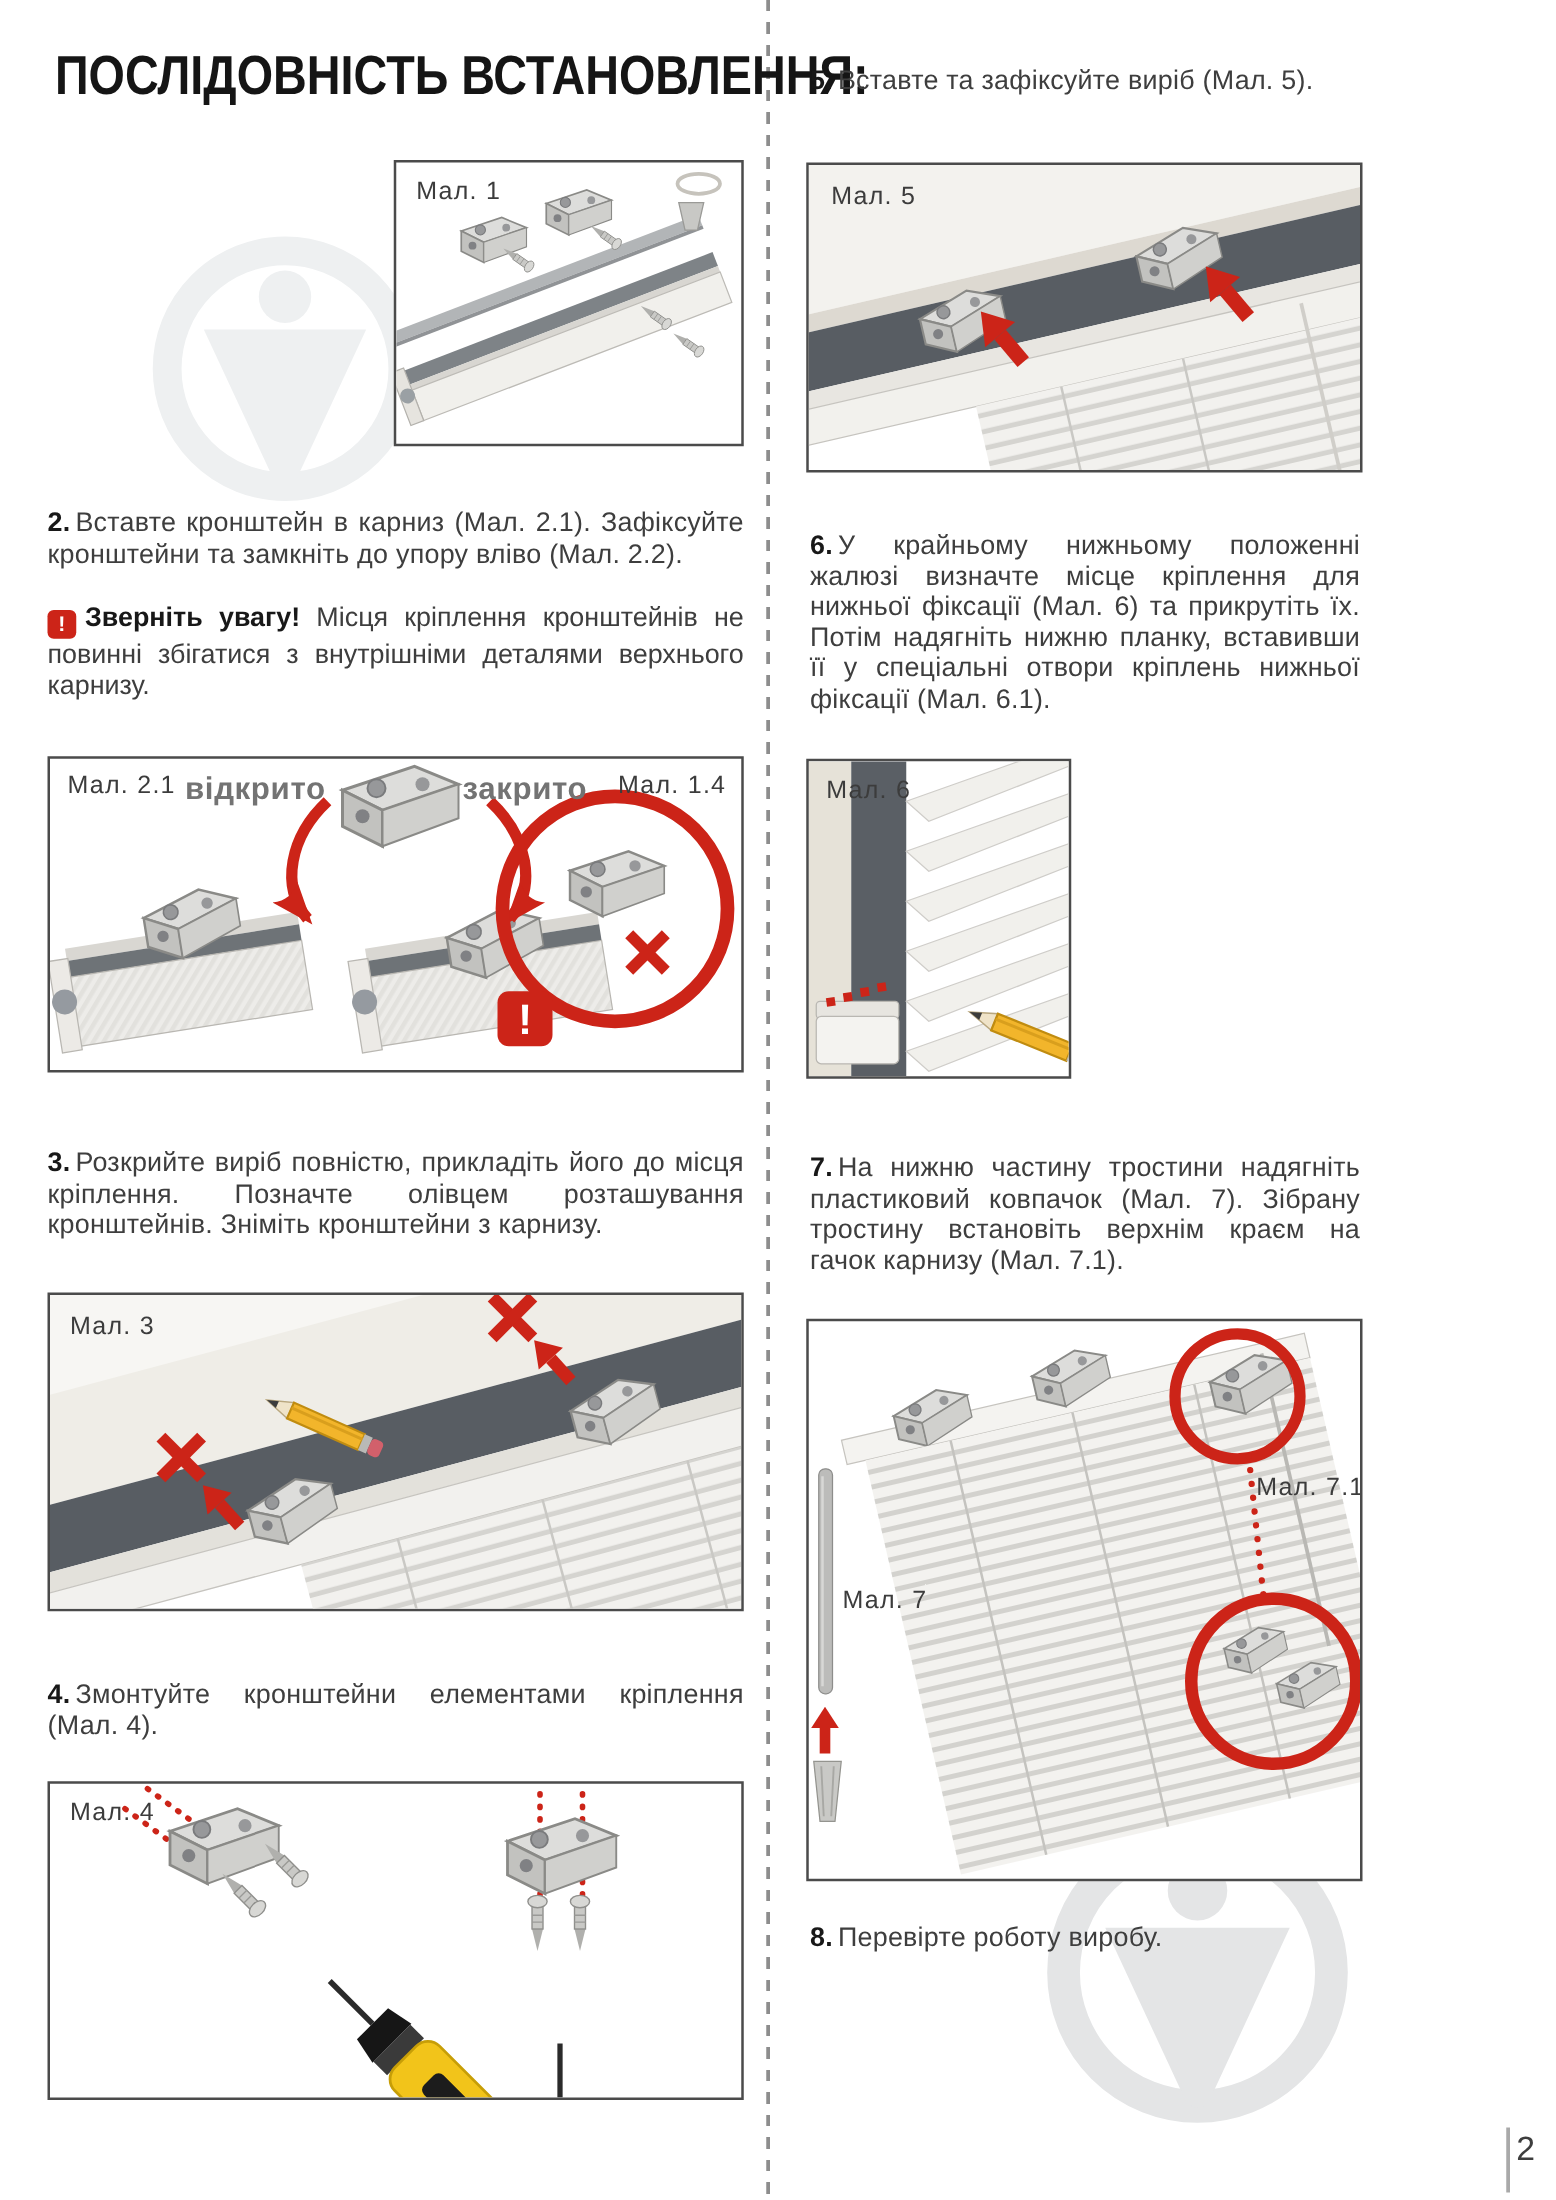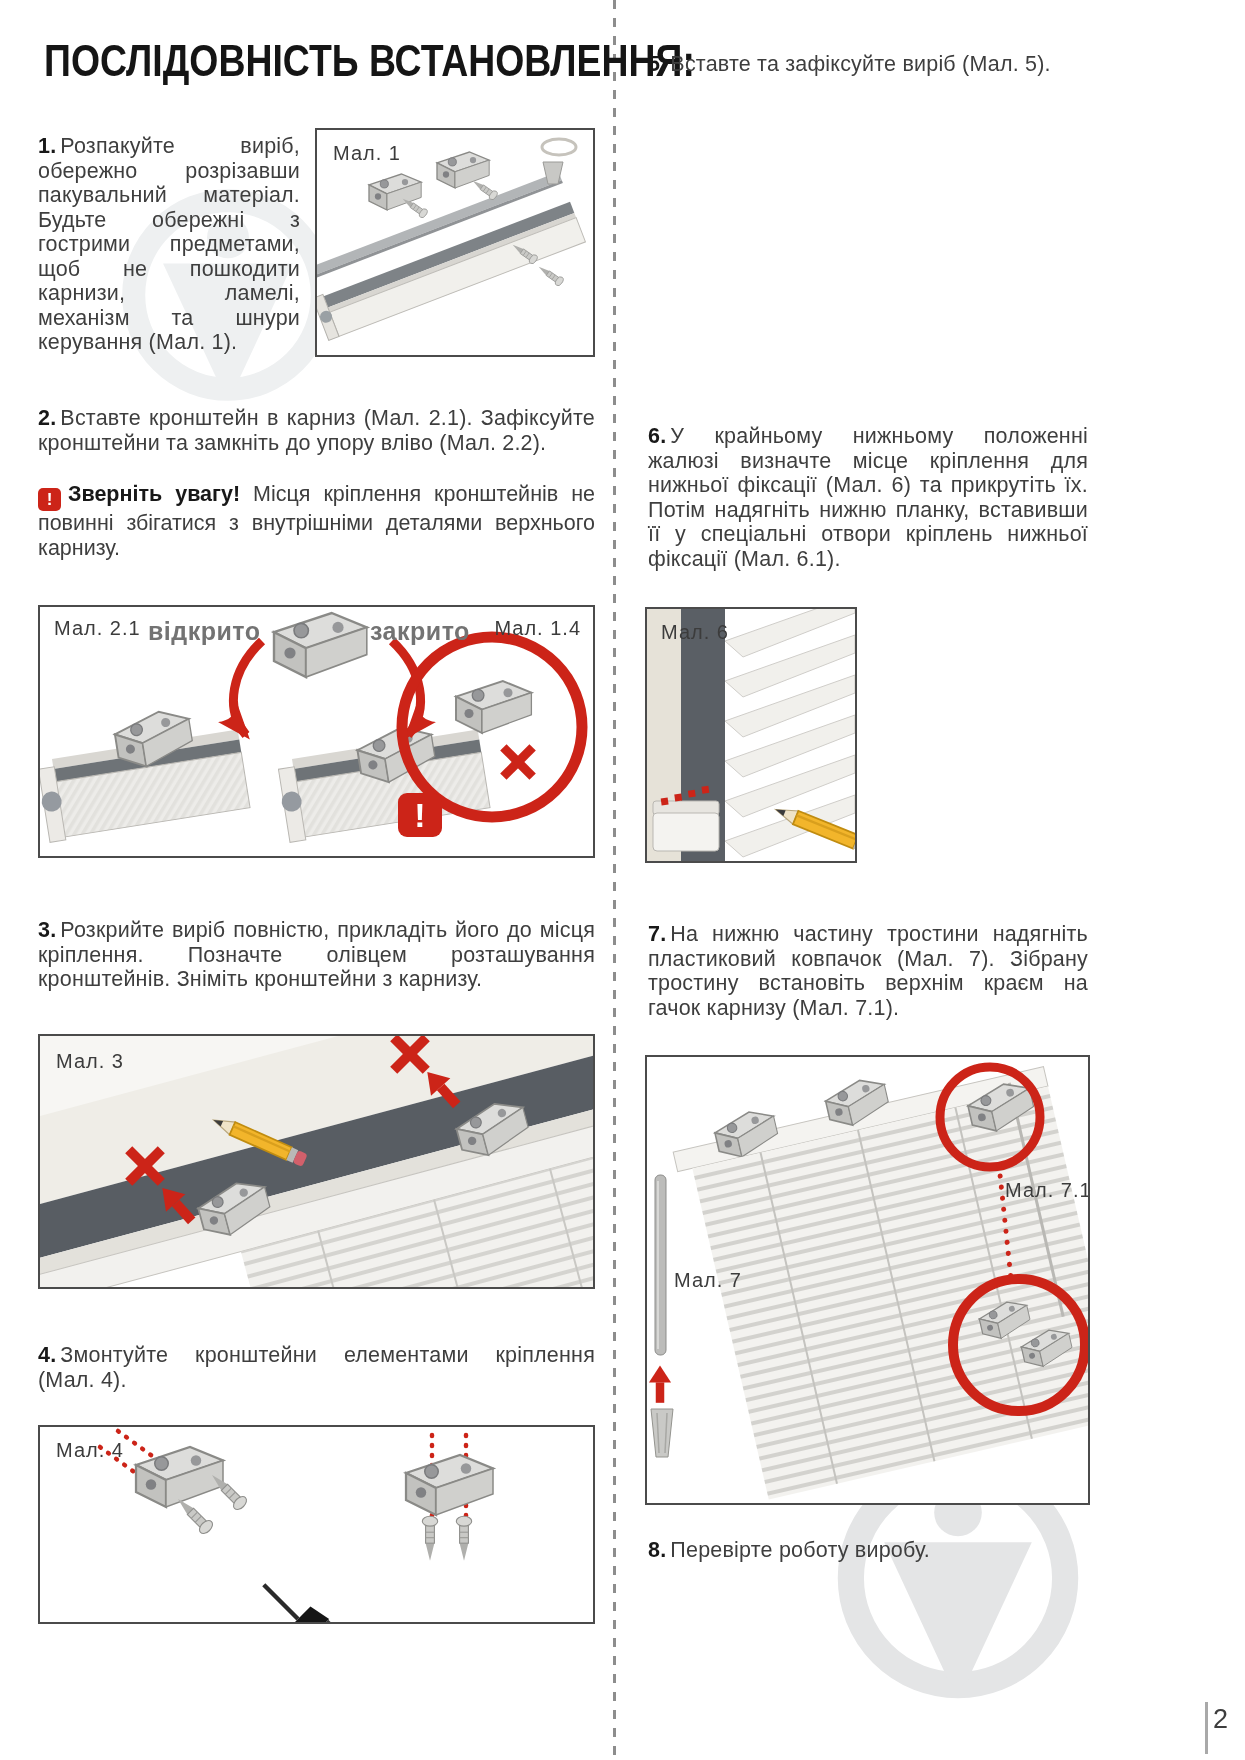--- a/index.html
+++ b/index.html
@@ -104,23 +104,20 @@
       <use href="#wmlogo"></use>
     </svg>
   <svg class="wm" style="left:833px;top:1453px;color:#e4e5e6;" width="250" height="250" viewBox="-105 -105 210 210">
       <use href="#wmlogo"></use>
     </svg>
 
   <div class="divider"></div>
 
   <div class="title">ПОСЛІДОВНІСТЬ ВСТАНОВЛЕННЯ:</div>
 
-  <p class="step" style="left:38px;top:134px;width:262px;">
-    <b>1.</b><span>Розпакуйте виріб, обережно розрізавши пакувальний матеріал. Будьте обережні з гострими предметами, щоб не пошкодити карнизи, ламелі, механізм та шнури керування (Мал. 1).</span>
-  </p>
 
   <div class="figbox" style="left:315px;top:128px;width:280px;height:229px;">
     <div class="figlabel" style="left:16px;top:12px;">Мал. 1</div>
     <svg class="art" width="276" height="225" viewBox="0 0 276 225">
       <g transform="rotate(-21 138 118)">
         <rect x="-6" y="84" width="268" height="9" fill="#b2b5b7"></rect>
         <rect x="-6" y="93" width="268" height="3" fill="#909396"></rect>
         <rect x="-2" y="116" width="264" height="12" fill="#7e8387"></rect>
         <rect x="-2" y="128" width="264" height="5" fill="#d8d6d1"></rect>
         <rect x="-2" y="133" width="264" height="26" fill="#f1f0ec" stroke="#bdbbb6" stroke-width="1"></rect>
@@ -207,21 +204,21 @@
       <use href="#redx" transform="translate(105,130)"></use>
       <use href="#rarrow" transform="translate(133,164) rotate(-42)"></use>
       <use href="#pencil" transform="translate(205,98) rotate(24) scale(1.15)"></use>
     </svg>
   </div>
 
   <p class="step" style="left:38px;top:1343px;width:557px;">
     <b>4.</b><span>Змонтуйте кронштейни елементами кріплення (Мал. 4).</span>
   </p>
 
-  <div class="figbox" style="left:38px;top:1425px;width:557px;height:199px;">
+  <div class="figbox" style="left:38px;top:1425px;width:557px;height:255px;">
     <div class="figlabel" style="left:16px;top:12px;">Мал. 4</div>
     <svg class="art" width="553" height="251" viewBox="0 0 553 251">
       <line x1="60" y1="20" x2="112" y2="58" stroke="#cc2418" stroke-width="4.5" stroke-dasharray="1 9" stroke-linecap="round"></line>
       <line x1="78" y1="4" x2="130" y2="42" stroke="#cc2418" stroke-width="4.5" stroke-dasharray="1 9" stroke-linecap="round"></line>
       <use href="#bracket" transform="translate(96,20) scale(1.5)"></use>
       <use href="#screwh" transform="translate(152,86) rotate(45) scale(1.1)"></use>
       <use href="#screwh" transform="translate(186,62) rotate(45) scale(1.1)"></use>
       <use href="#drill" transform="translate(258,192) rotate(45) scale(1.1)"></use>
       <line x1="392" y1="8" x2="392" y2="96" stroke="#cc2418" stroke-width="4.5" stroke-dasharray="1 9" stroke-linecap="round"></line>
       <line x1="426" y1="8" x2="426" y2="96" stroke="#cc2418" stroke-width="4.5" stroke-dasharray="1 9" stroke-linecap="round"></line>
@@ -229,20 +226,40 @@
       <use href="#screwh" transform="translate(390,114) rotate(-90) scale(1.1)"></use>
       <use href="#screwh" transform="translate(424,114) rotate(-90) scale(1.1)"></use>
       <use href="#drill" transform="translate(408,254) rotate(90) scale(1.05)"></use>
     </svg>
   </div>
 
   <p class="step" style="left:648px;top:52px;width:440px;">
     <b>5.</b><span>Вставте та зафіксуйте виріб (Мал. 5).</span>
   </p>
 
+  <div class="figbox" style="left:645px;top:130px;width:445px;height:248px;">
+    <div class="figlabel" style="left:18px;top:14px;">Мал. 5</div>
+    <svg class="art" width="441" height="244" viewBox="0 0 441 244">
+      <g transform="rotate(-13 220 122)">
+        <rect x="-60" y="-80" width="580" height="150" fill="#f3f2ee"></rect>
+        <rect x="-60" y="70" width="580" height="14" fill="#ddd9d1"></rect>
+        <rect x="-60" y="84" width="580" height="46" fill="#585d63"></rect>
+        <use href="#bracket" transform="translate(92,80) scale(1.15)"></use>
+        <use href="#bracket" transform="translate(272,70) scale(1.15)"></use>
+        <rect x="-60" y="130" width="580" height="14" fill="#e8e6e1"></rect>
+        <rect x="-60" y="144" width="580" height="28" fill="#f2f1ed" stroke="#c6c4bf" stroke-width="1"></rect>
+        <rect x="120" y="172" width="460" height="140" fill="url(#slatp)"></rect>
+        <line x1="190" y1="172" x2="190" y2="312" stroke="#c9c8c4" stroke-width="2"></line>
+        <line x1="290" y1="172" x2="290" y2="312" stroke="#c9c8c4" stroke-width="2"></line>
+        <line x1="392" y1="150" x2="392" y2="300" stroke="#d0cec9" stroke-width="3"></line>
+      </g>
+      <use href="#rarrow" transform="translate(150,132) rotate(-40) scale(1.2)"></use>
+      <use href="#rarrow" transform="translate(330,96) rotate(-40) scale(1.2)"></use>
+    </svg>
+  </div>
 
   <p class="step" style="left:648px;top:424px;width:440px;">
     <b>6.</b><span>У крайньому нижньому положенні жалюзі визначте місце кріплення для нижньої фіксації (Мал. 6) та прикрутіть їх. Потім надягніть нижню планку, вставивши її у спеціальні отвори кріплень нижньої фіксації (Мал. 6.1).</span>
   </p>
 
   <div class="figbox" style="left:645px;top:607px;width:212px;height:256px;">
     <div class="figlabel" style="left:14px;top:12px;">Мал. 6</div>
     <svg class="art" width="208" height="252" viewBox="0 0 208 252">
       <rect x="0" y="0" width="34" height="252" fill="#e6e2d8"></rect>
       <rect x="34" y="0" width="44" height="252" fill="#5a5f65"></rect>

